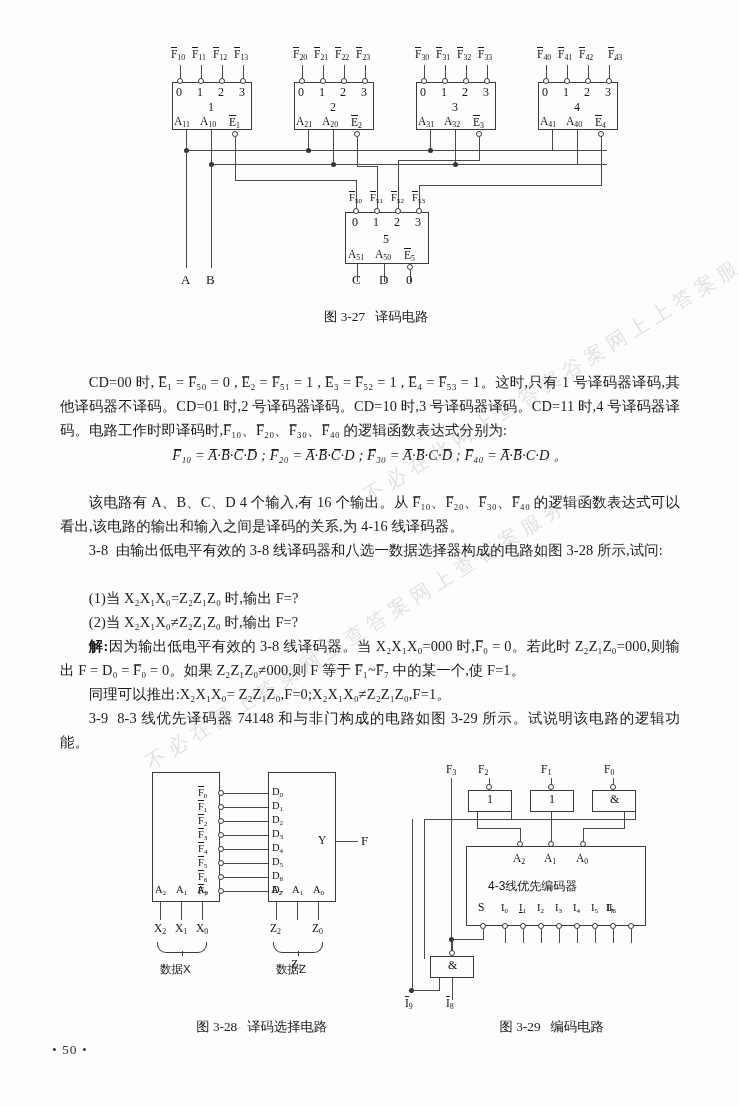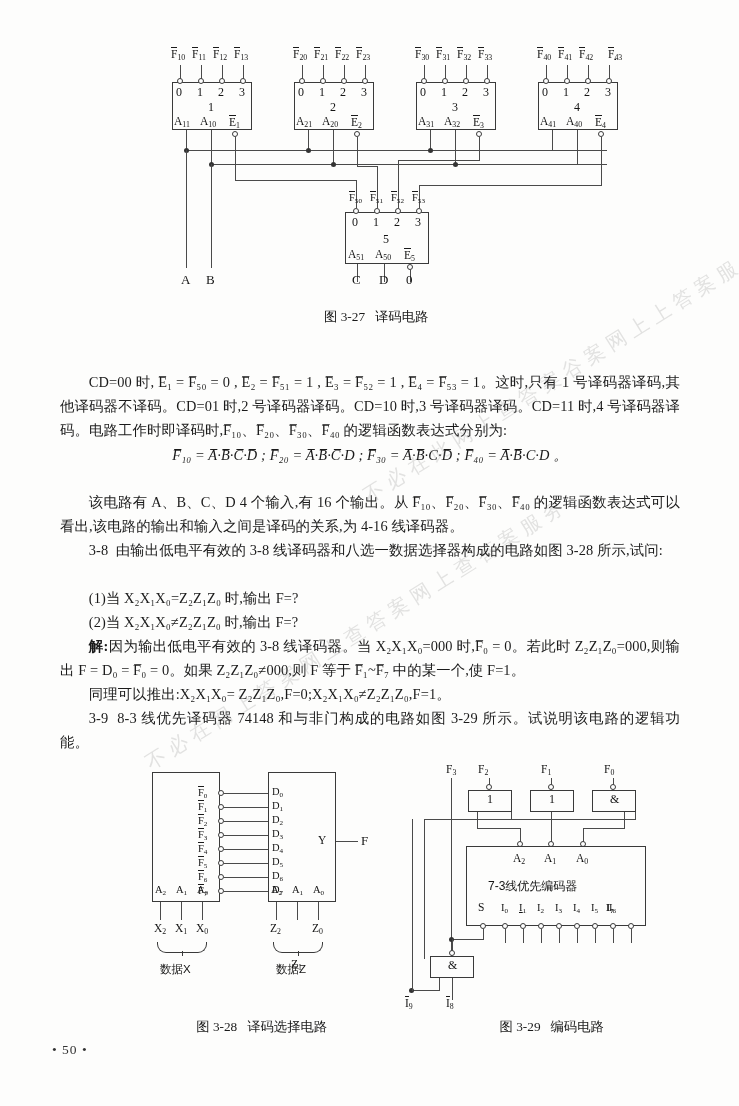--- a/index.html
+++ b/index.html
@@ -452,21 +452,21 @@
 
     <div class="wire wh" style="left:424px;top:819px;width:212px;"></div>
     <div class="wire wv" style="left:635px;top:812px;height:8px;"></div>
     <div class="wire wv" style="left:511px;top:812px;height:8px;"></div>
     <div class="wire wv" style="left:424px;top:819px;height:140px;"></div>
 
     <div class="box" style="left:466px;top:846px;width:180px;height:80px;"></div>
     <div class="lbl" style="left:513px;top:852px;">A<sub>2</sub></div>
     <div class="lbl" style="left:544px;top:852px;">A<sub>1</sub></div>
     <div class="lbl" style="left:576px;top:852px;">A<sub>0</sub></div>
-    <div class="lbl lbl-cn" style="left:488px;top:878px;font-size:12px;">7-3线优先编码器</div>
+    <div class="lbl lbl-cn" style="left:488px;top:878px;font-size:12px;">4-3线优先编码器</div>
 
     <div class="lbl" style="left:478px;top:901px;">S</div>
     <div class="lbl lbl-sm" style="left:501px;top:902px;">I<sub>0</sub></div>
     <div class="lbl lbl-sm" style="left:519px;top:902px;text-decoration:underline;">I<sub>1</sub></div>
     <div class="lbl lbl-sm" style="left:537px;top:902px;">I<sub>2</sub></div>
     <div class="lbl lbl-sm" style="left:555px;top:902px;">I<sub>3</sub></div>
     <div class="lbl lbl-sm" style="left:573px;top:902px;">I<sub>4</sub></div>
     <div class="lbl lbl-sm" style="left:591px;top:902px;">I<sub>5</sub></div>
     <div class="lbl lbl-sm" style="left:609px;top:902px;">I<sub>6</sub></div>
     <div class="lbl lbl-sm" style="left:606px;top:902px;font-weight:bold;">I<sub>7</sub></div>

